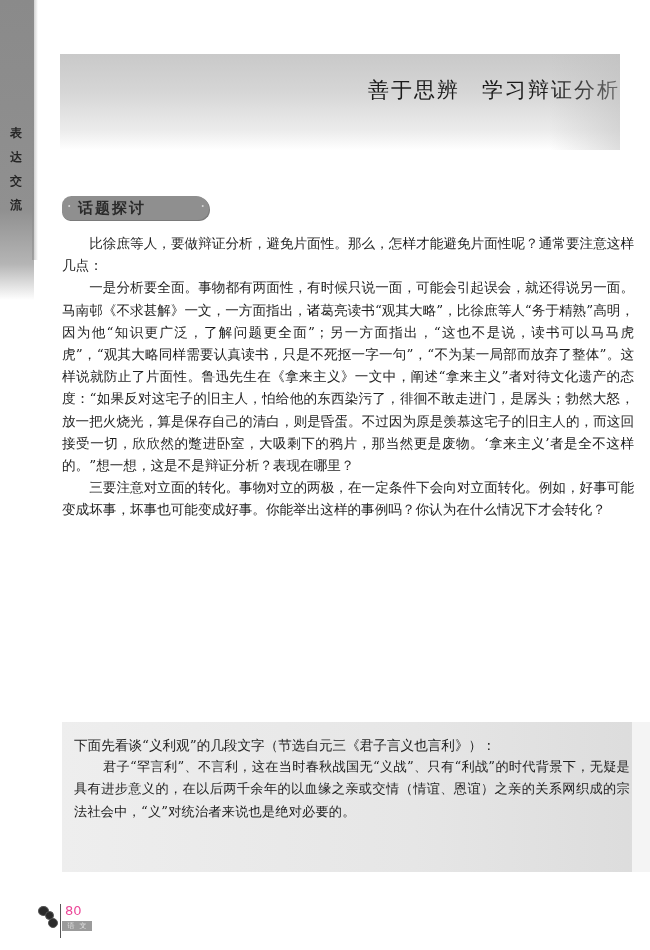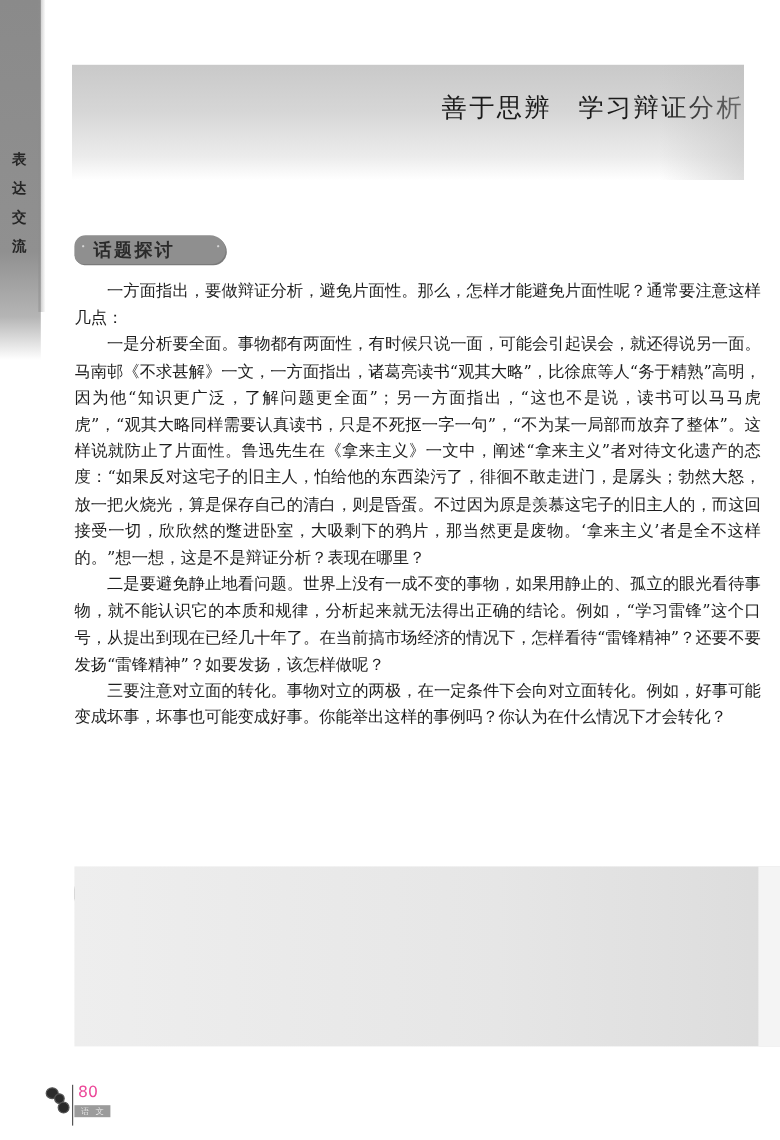--- a/index.html
+++ b/index.html
@@ -47,21 +47,21 @@
     box-shadow: 1px 1px 0 #7a7a7a;
   }
   .section-tag::before, .section-tag::after {
     content: "·"; color: #d6d6d6; font-size: 14px; position: absolute; top: 2px;
   }
   .section-tag::before { left: 5px; }
   .section-tag::after { right: 4px; }
   .section-tag span {
     font-family: "DejaVu Sans", sans-serif; font-weight: bold; font-size: 15px; letter-spacing: 2px; color: #2a2a2a;
   }
-  .tag-1 { left: 62px; top: 196px; width: 126px; }
+  .tag-1 { left: 62px; top: 196px; width: 147px; }
   .tag-2 { left: 62px; top: 694px; width: 104px; margin-top: 38px; }
 
   
   .body-text {
     position: absolute; left: 62px; width: 572px;
     font-size: 13.6px; line-height: 22.2px; text-align: justify; color: #1e1e1e;
     font-family: "DejaVu Serif", serif;
   }
   .body-text p { text-indent: 2em; }
   .sec1 { top: 232px; }
@@ -111,33 +111,34 @@
   <div class="page-title">
     <span>善于思辨</span><span class="gap"></span><span>学习辩证分析</span>
   </div>
 </div>
 
 <div class="section-tag tag-1">
   <span>话题探讨</span>
 </div>
 
 <div class="body-text sec1">
-  <p>一方面指出，要做辩证分析，避免片面性。那么，怎样才能避免片面性呢？通常要注意这样几点：</p>
+  <p>比徐庶等人，要做辩证分析，避免片面性。那么，怎样才能避免片面性呢？通常要注意这样几点：</p>
   <p>一是分析要全面。事物都有两面性，有时候只说一面，可能会引起误会，就还得说另一面。马南邨《不求甚解》一文，一方面指出，诸葛亮读书“观其大略”，比徐庶等人“务于精熟”高明，因为他“知识更广泛，了解问题更全面”；另一方面指出，“这也不是说，读书可以马马虎虎”，“观其大略同样需要认真读书，只是不死抠一字一句”，“不为某一局部而放弃了整体”。这样说就防止了片面性。鲁迅先生在《拿来主义》一文中，阐述“拿来主义”者对待文化遗产的态度：“如果反对这宅子的旧主人，怕给他的东西染污了，徘徊不敢走进门，是孱头；勃然大怒，放一把火烧光，算是保存自己的清白，则是昏蛋。不过因为原是羡慕这宅子的旧主人的，而这回接受一切，欣欣然的蹩进卧室，大吸剩下的鸦片，那当然更是废物。‘拿来主义’者是全不这样的。”想一想，这是不是辩证分析？表现在哪里？</p>
-  <p>二是要避免静止地看问题。世界上没有一成不变的事物，如果用静止的、孤立的眼光看待事物，就不能认识它的本质和规律，分析起来就无法得出正确的结论。例如，“学习雷锋”这个口号，从提出到现在已经几十年了。在当前搞市场经济的情况下，怎样看待“雷锋精神”？还要不要发扬“雷锋精神”？如要发扬，该怎样做呢？</p>
   <p>三要注意对立面的转化。事物对立的两极，在一定条件下会向对立面转化。例如，好事可能变成坏事，坏事也可能变成好事。你能举出这样的事例吗？你认为在什么情况下才会转化？</p>
 </div>
 
 <div class="section-tag tag-2">
   <span>写法借鉴</span>
 </div>
 
 <div class="quote-panel"></div>
 
 <div class="body-text sec2">
+  <p class="lead">下面先看谈“义利观”的几段文字（节选自元三《君子言义也言利》）：</p>
+  <p class="quote">君子“罕言利”、不言利，这在当时春秋战国无“义战”、只有“利战”的时代背景下，无疑是具有进步意义的，在以后两千余年的以血缘之亲或交情（情谊、恩谊）之亲的关系网织成的宗法社会中，“义”对统治者来说也是绝对必要的。</p>
 </div>
 
 <div class="footer">
   <div class="ink-icon">
       <i></i>
       <i></i>
       <i></i>
     </div>
   <div class="footer-rule"></div>
   <div class="page-number">80</div>

